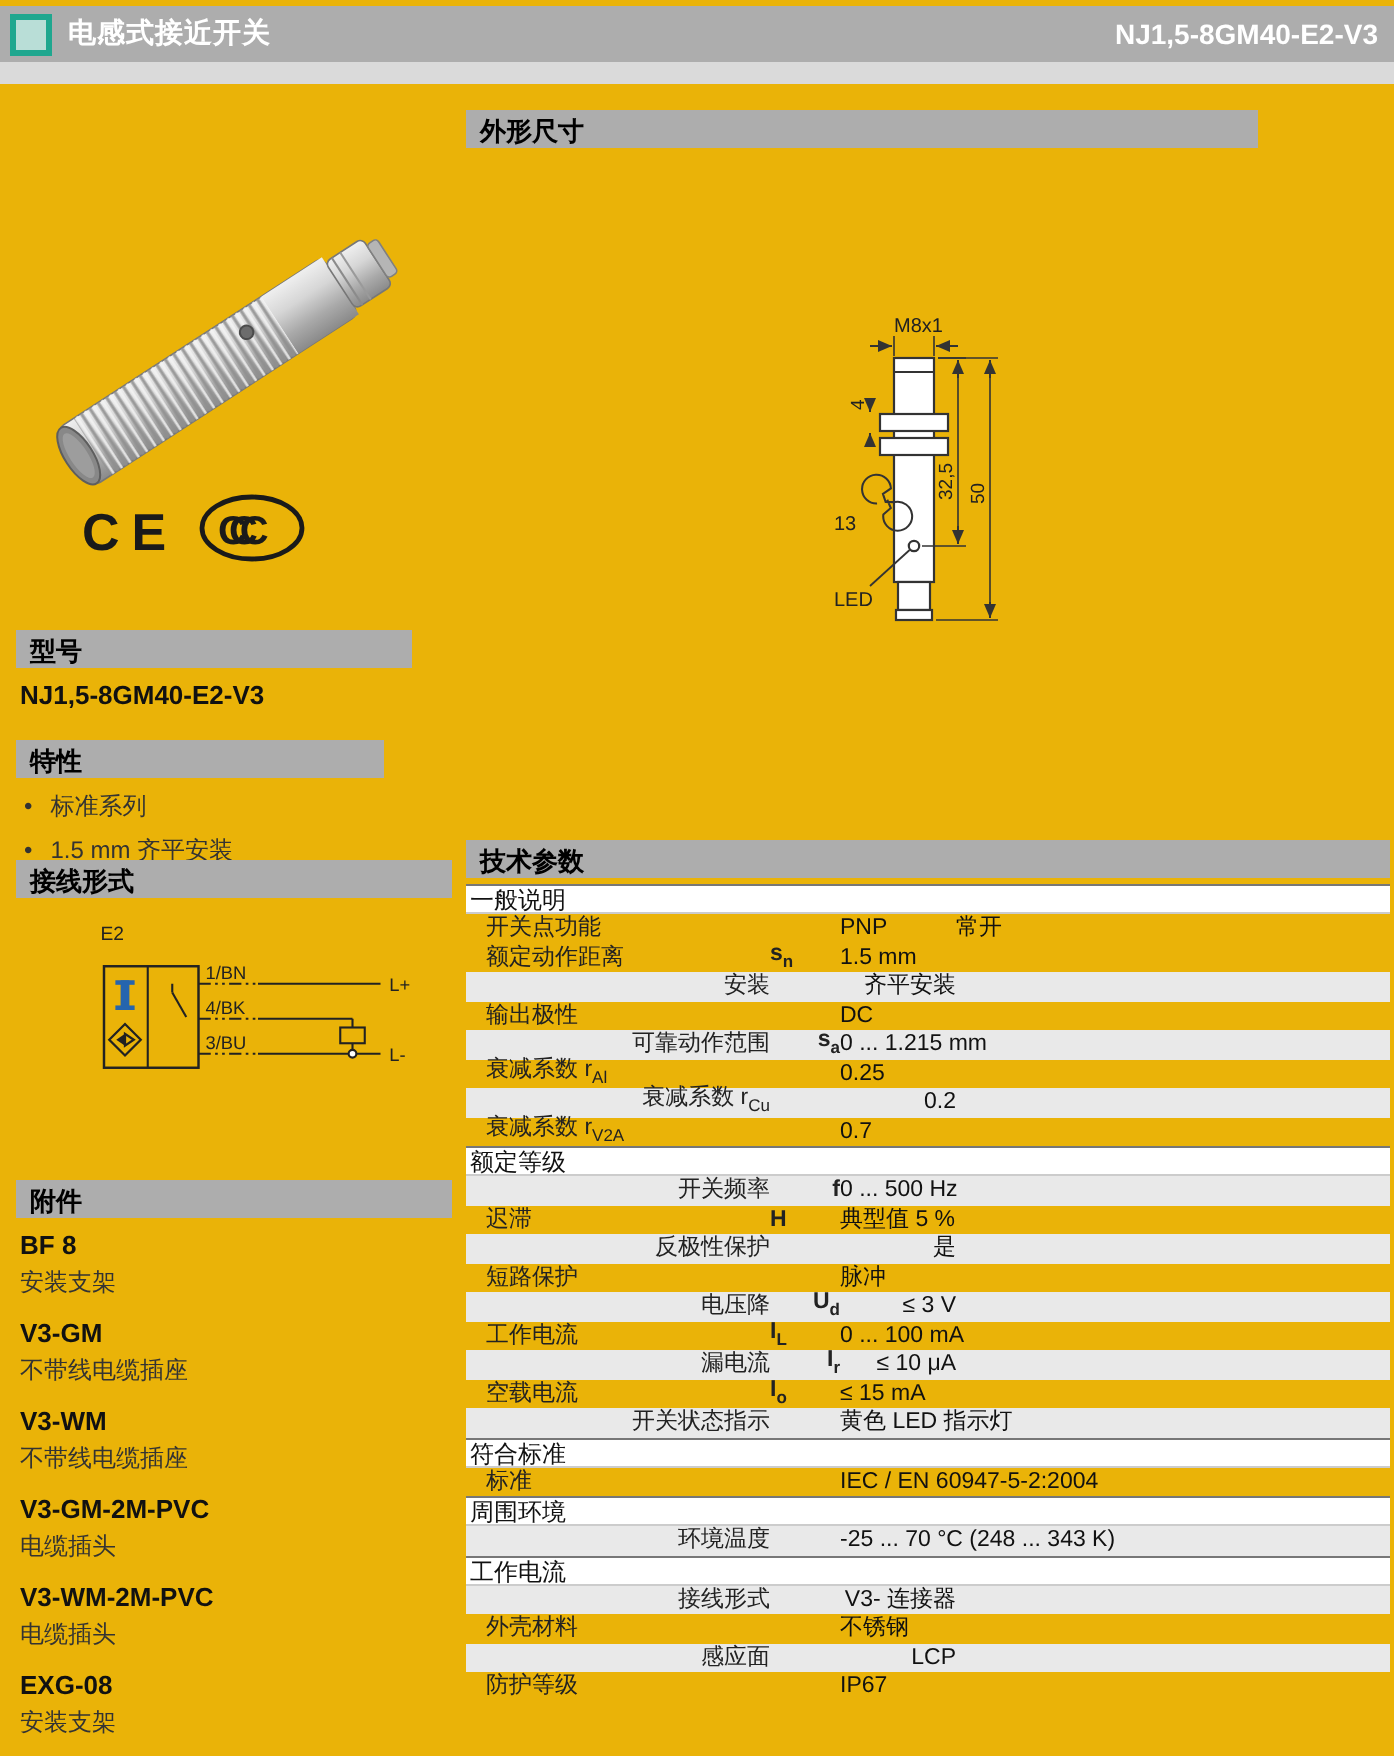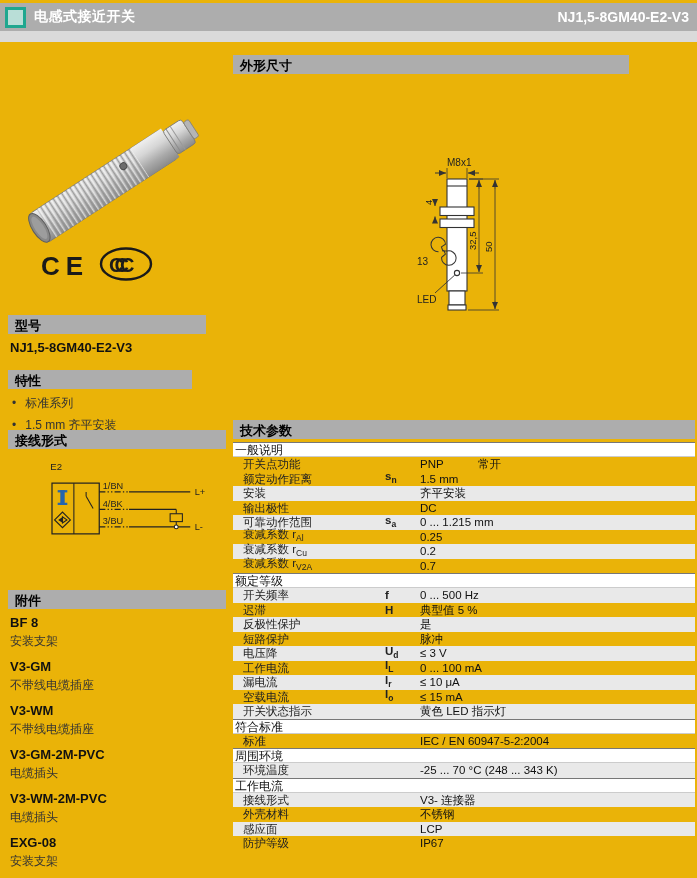--- a/index.html
+++ b/index.html
@@ -40,21 +40,21 @@
   .acc-model{font-size:13px;font-weight:bold;margin-bottom:3px;}
   .acc-desc{font-size:12px;color:var(--soft);}
 
   
   .dims-bar{position:absolute;left:0;top:0;width:396px;}
   .dim-figure{position:absolute;left:182px;top:100px;}
   .tech-bar{position:absolute;left:0;top:365px;width:462px;}
   .tech-table{position:absolute;left:0;top:387px;width:462px;font-size:11.5px;}
   .sec-title{font-weight:normal;font-size:12px;border-top:1px solid #777;border-bottom:1px solid #ccc;height:15px;line-height:14px;padding-left:2px;background:#fff;}
   .trow{display:flex;height:14.5px;line-height:14.5px;align-items:center;}
-  .trow.shaded{background:var(--stripe);}
+  .trow.shaded{background:var(--stripe);text-align:right;}
   .tcell-label{width:152px;padding-left:10px;color:#222;white-space:nowrap;overflow:hidden;}
   .tcell-sym{width:35px;font-weight:bold;color:#222;}
   .tcell-val{flex:1;display:flex;white-space:nowrap;}
   .tcell-val .v1{min-width:58px;}
   sub{font-size:8.5px;}
 
   svg text{font-family:"Liberation Sans","DejaVu Sans",sans-serif;}
 </style>
 </head>
 <body>

